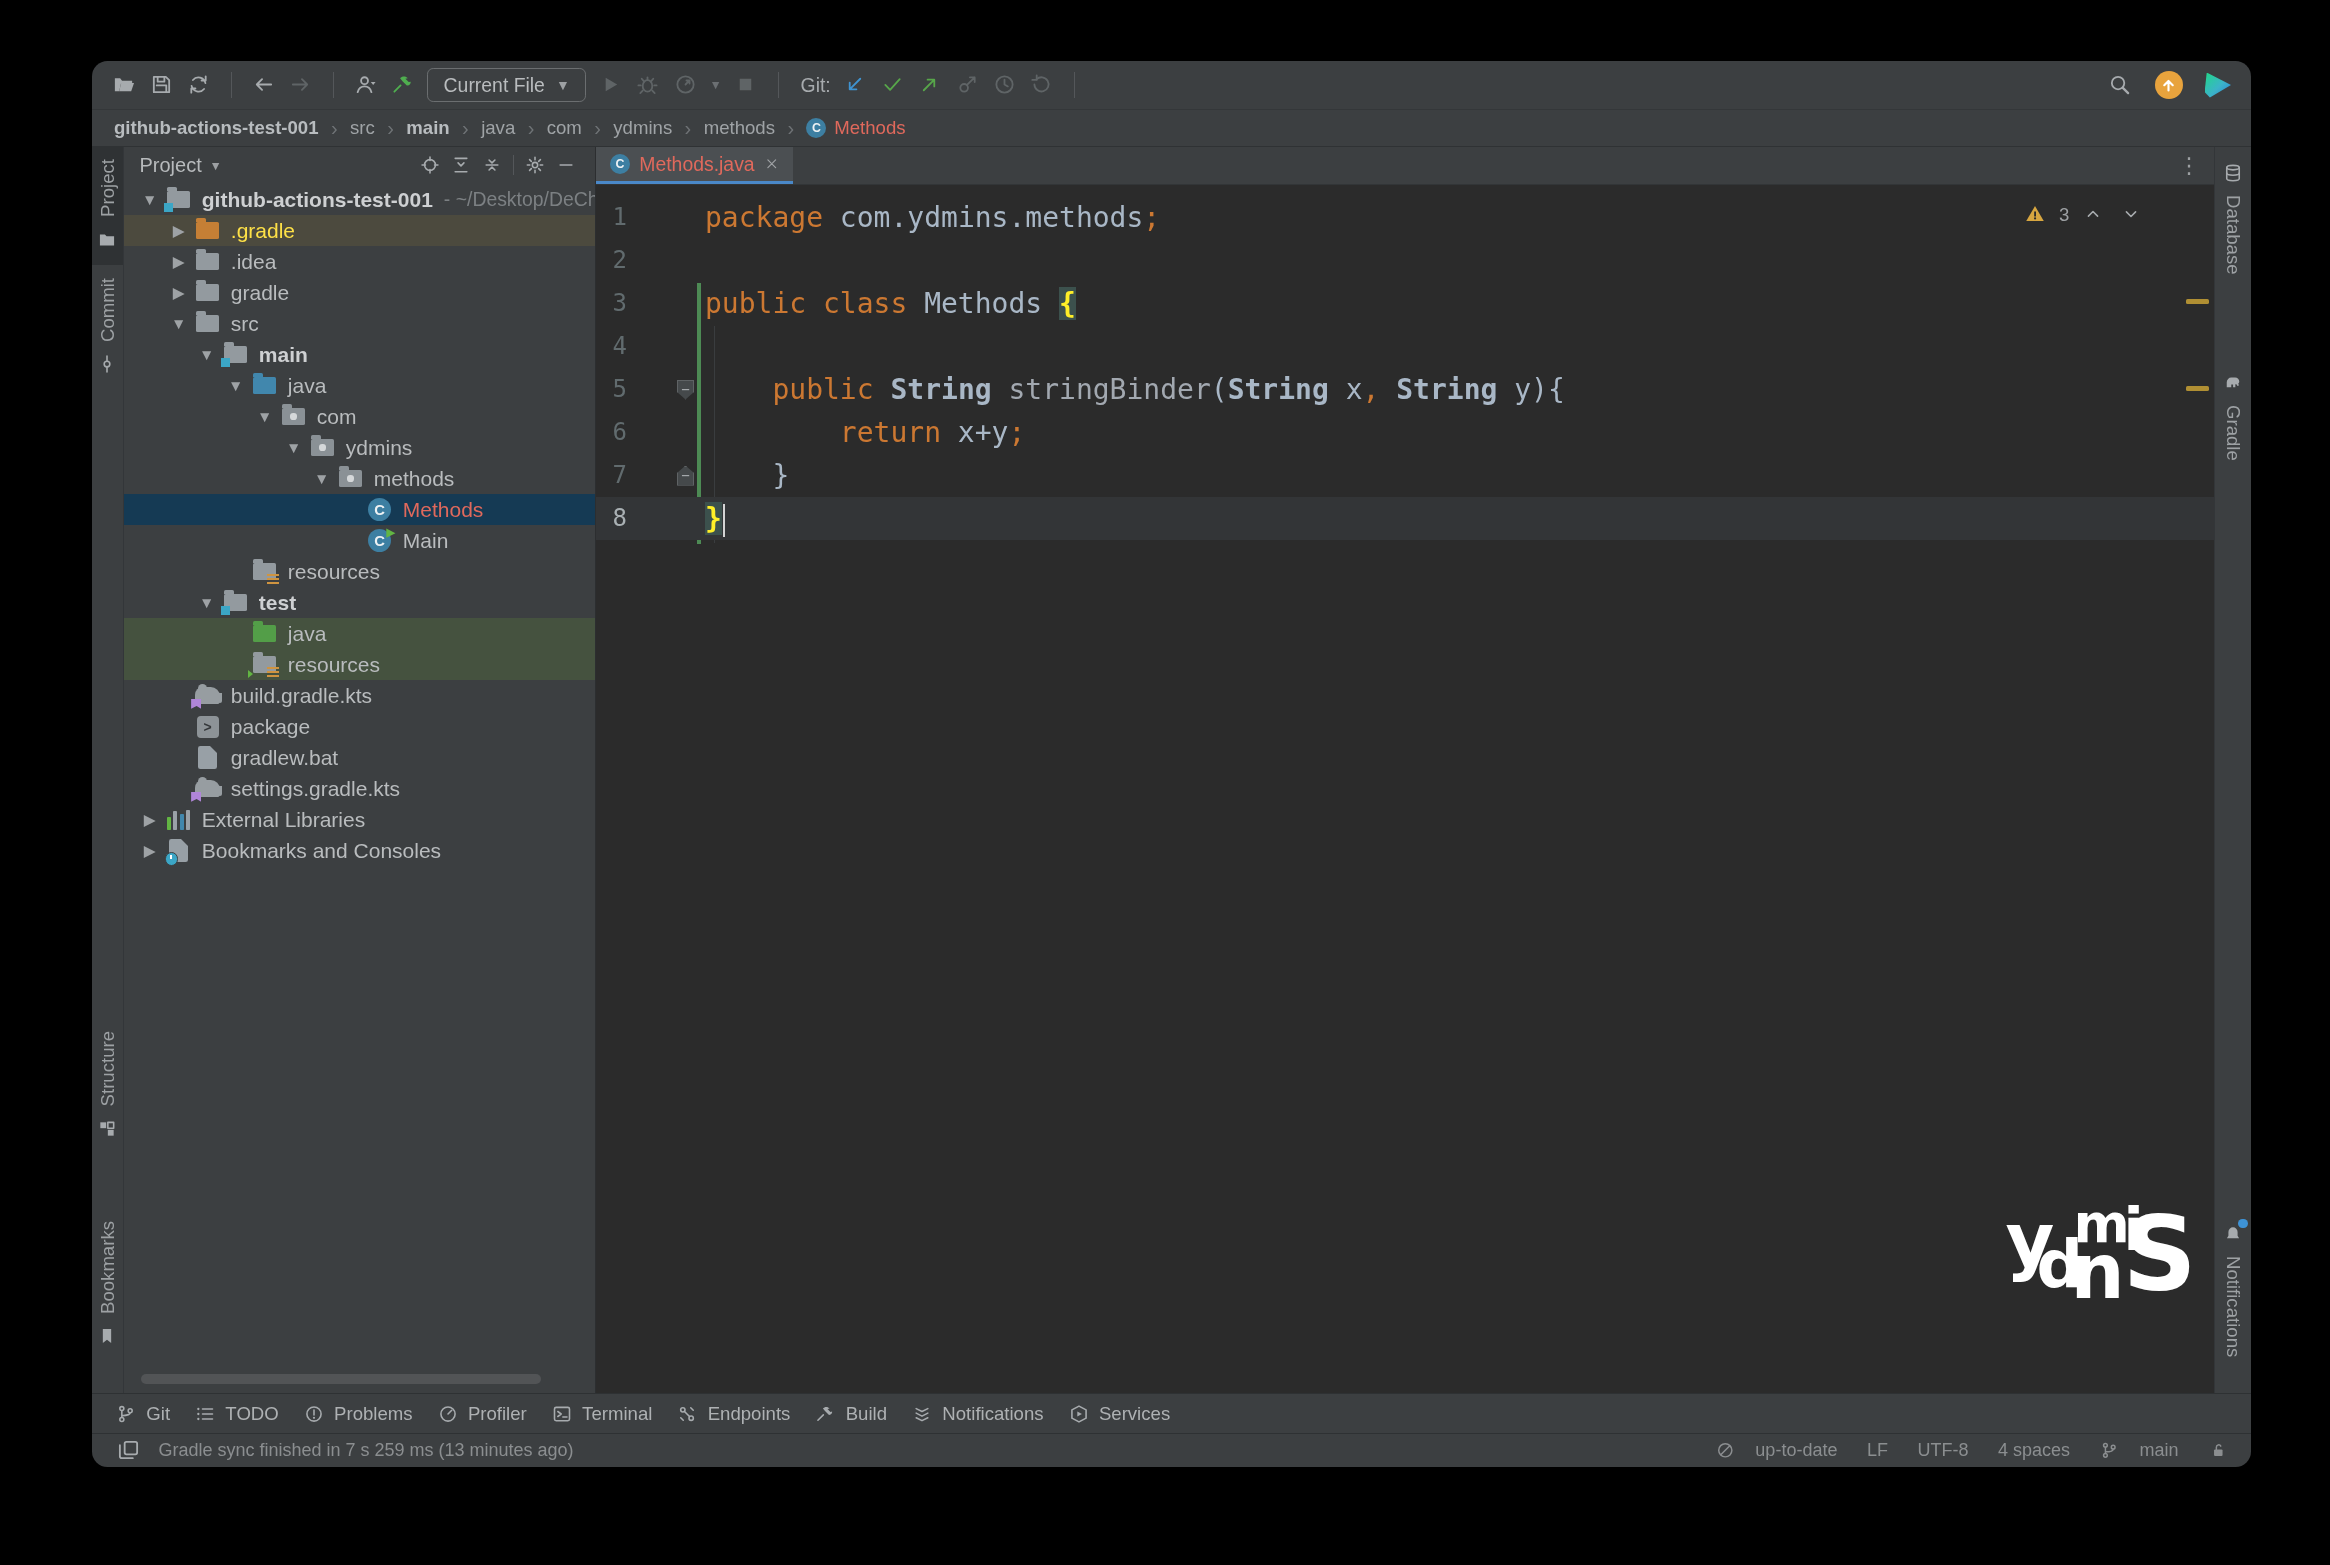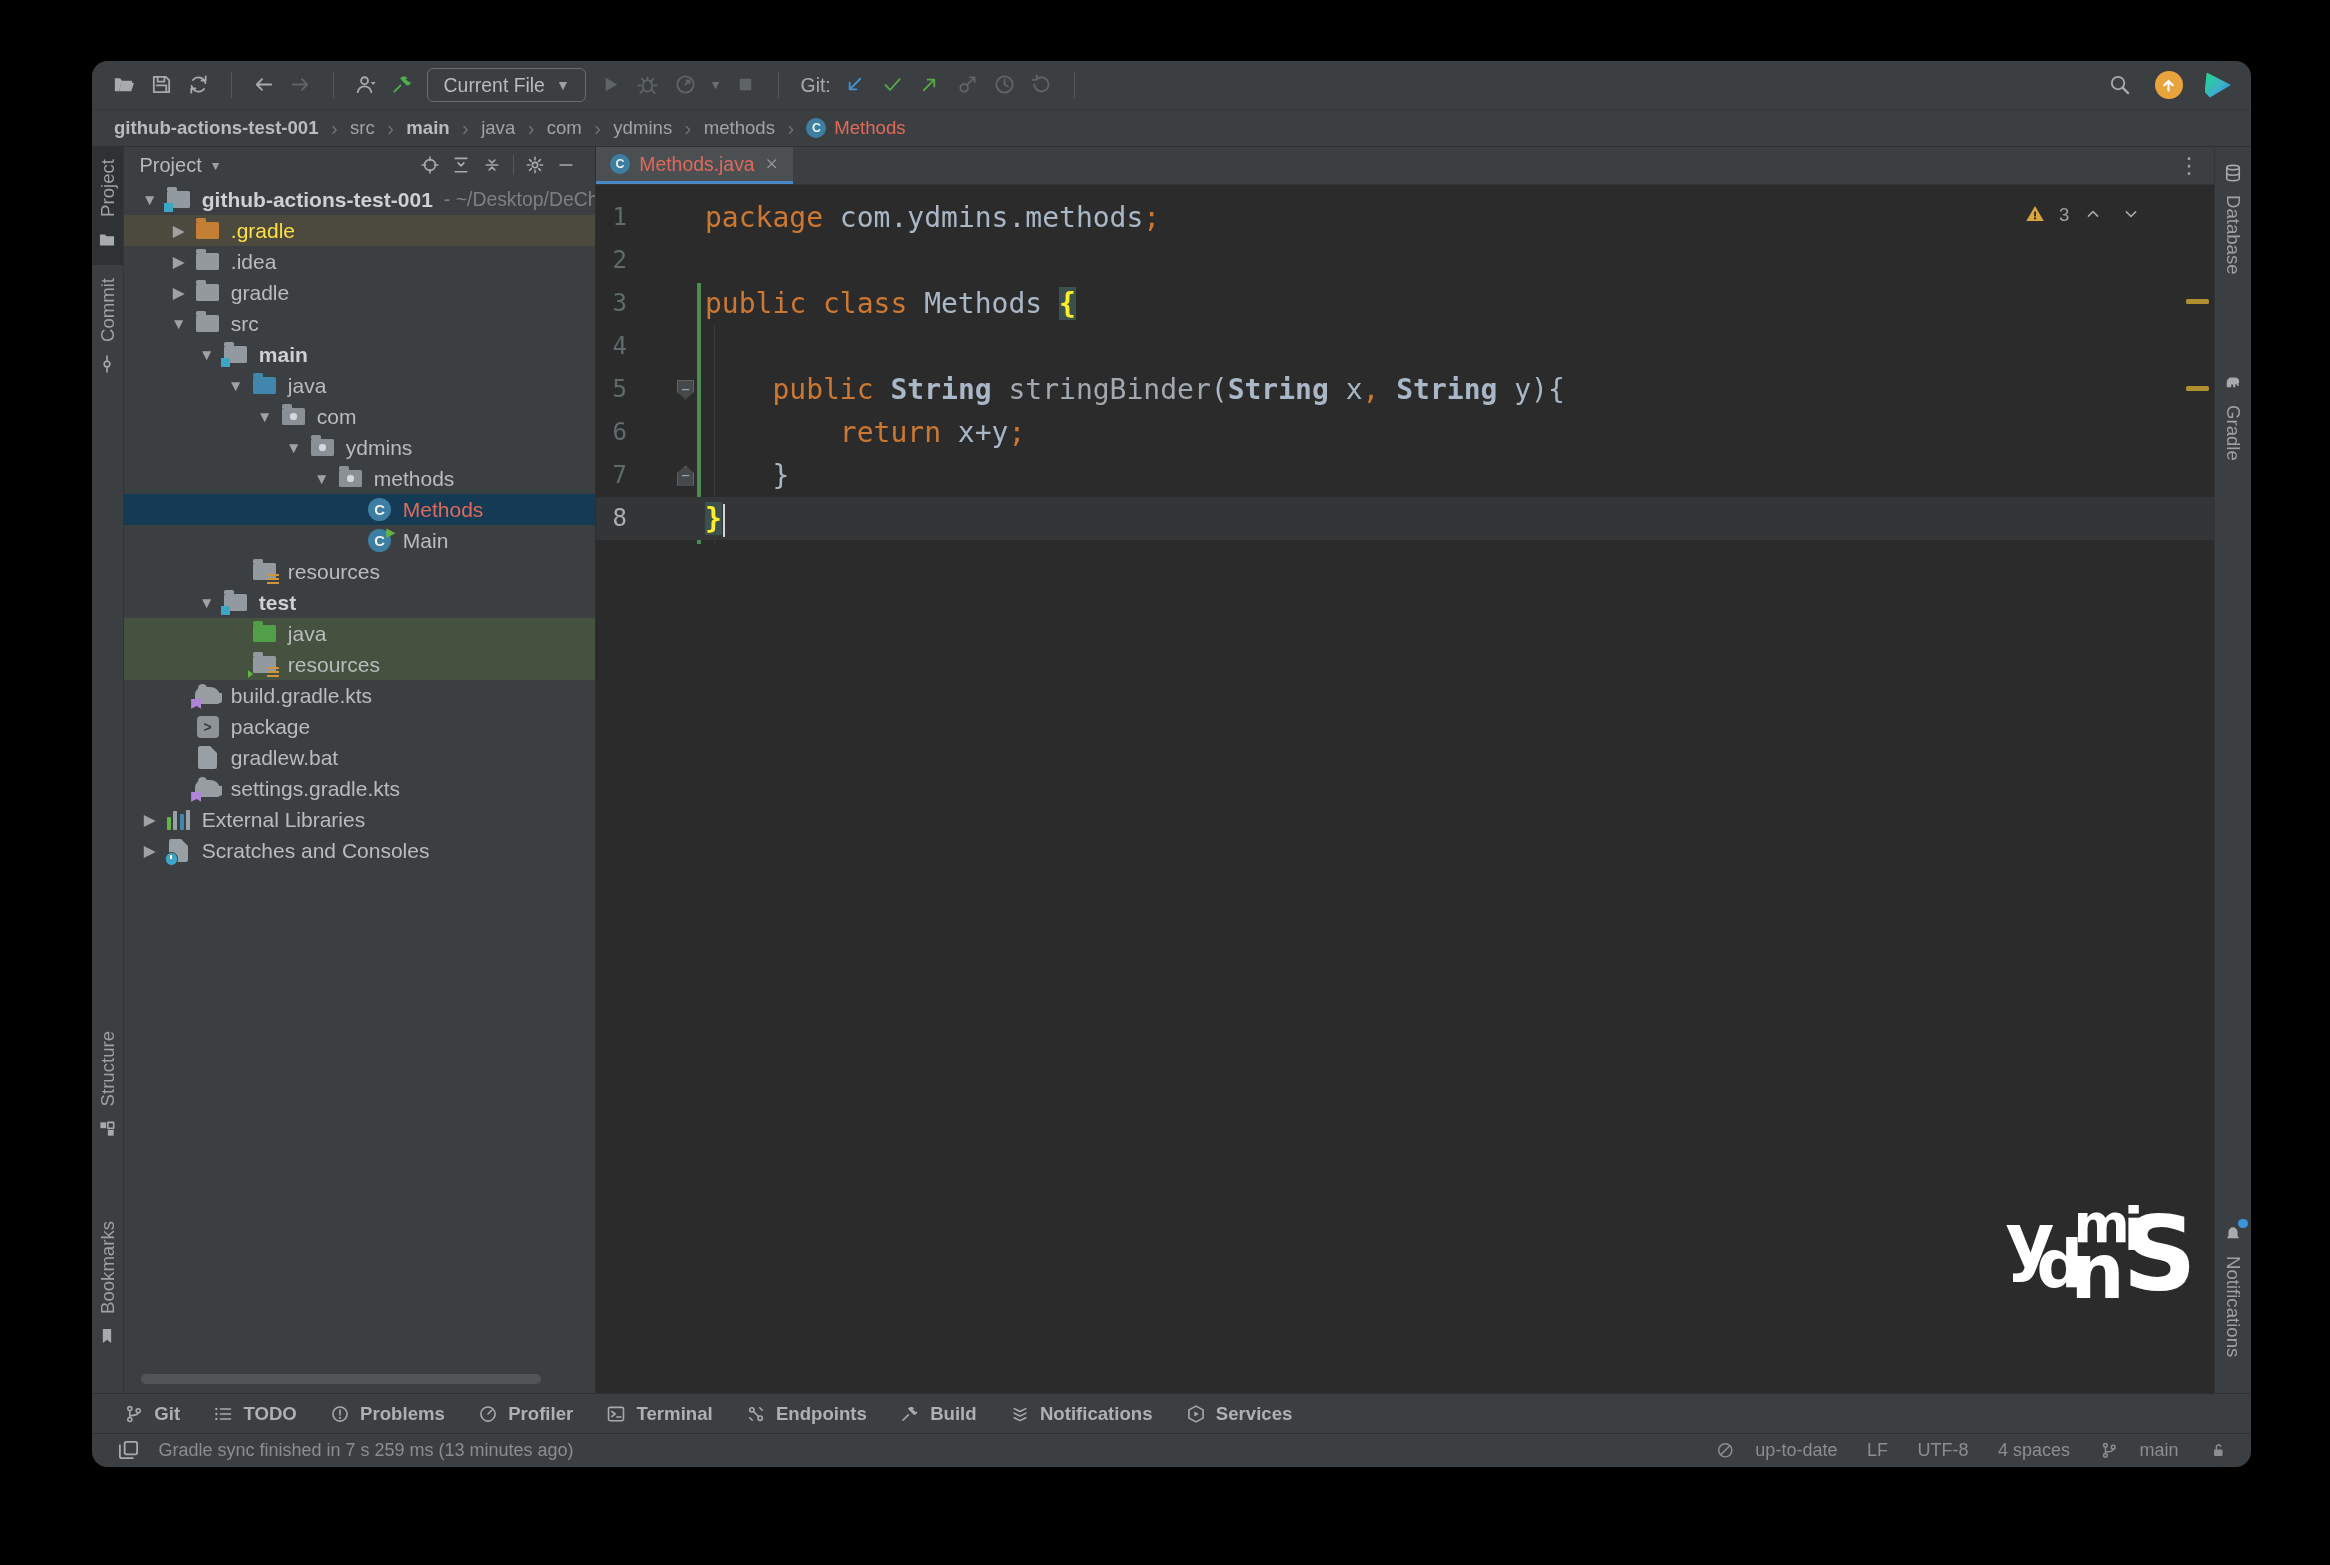--- a/index.html
+++ b/index.html
@@ -127,21 +127,21 @@
   .cursorbar{display:inline-block;width:2.3px;height:33px;background:#d4d4d4;vertical-align:middle;margin-left:0.8px;}
   .vcsbar{position:absolute;left:101px;top:98px;width:3.9px;height:261px;background:#4d8a54;}
   .indent-guide{position:absolute;left:118px;top:141px;width:0.8px;height:217px;background:#3a3d3f;}
   .ewarn{position:absolute;top:7.8px;right:70px;display:flex;align-items:center;gap:11px;color:#9da0a3;font-family:"Liberation Sans",sans-serif;font-size:18.6px;}
   .ewarn .ic svg{width:20px;height:20px;}
   .stripe-mark{position:absolute;right:4.7px;width:23px;height:4.7px;background:#b08f33;border-radius:1.6px;}
   .watermark{position:absolute;right:29.5px;bottom:74px;width:179px;height:113px;color:#fff;font-weight:bold;font-family:"DejaVu Sans",sans-serif;}
   .watermark span{position:absolute;line-height:1;}
 
   
-  .bbar{height:39px;border-top:0.8px solid var(--border);display:flex;align-items:center;padding:0 31px;gap:32px;flex:0 0 auto;font-weight:bold;}
+  .bbar{height:39px;border-top:0.8px solid var(--border);display:flex;align-items:center;padding:0 23px;gap:24px;flex:0 0 auto;}
   .btool{display:flex;align-items:center;gap:9.3px;color:#aeb1b3;font-size:18.6px;}
   .btool .ic{width:22px;height:22px;}
   .btool .ic svg{width:20px;height:20px;}
 
   
   .sbar{height:33px;border-top:0.8px solid var(--border);display:flex;align-items:center;padding:0 23px;font-size:18px;color:#8b8e90;flex:0 0 auto;}
   .sbar-left{display:flex;align-items:center;gap:17px;}
   .sbar-right{margin-left:auto;display:flex;align-items:center;gap:29.5px;}
   .sitem{display:flex;align-items:center;gap:20px;}
   .sitem .ic{width:20px;height:20px;color:#8b8e90;}
@@ -549,21 +549,21 @@
             </span>
             <span class="tlabel" style="">External Libraries</span>
           </div>
           <div class="trow" style="padding-left: 11px;">
             <span class="tchev">▶</span>
             <span class="tico">
               <span class="tfile">
                 <i class="clk"></i>
               </span>
             </span>
-            <span class="tlabel" style="">Scratches and Consoles</span>
+            <span class="tlabel" style="">Bookmarks and Consoles</span>
           </div>
         </div>
       <div class="pscroll"></div>
     </div>
 
     <div class="editor">
       <div class="tabs">
         <div class="tab">
           <span class="tic">C</span>
           <span class="tab-label">Methods.java</span>

